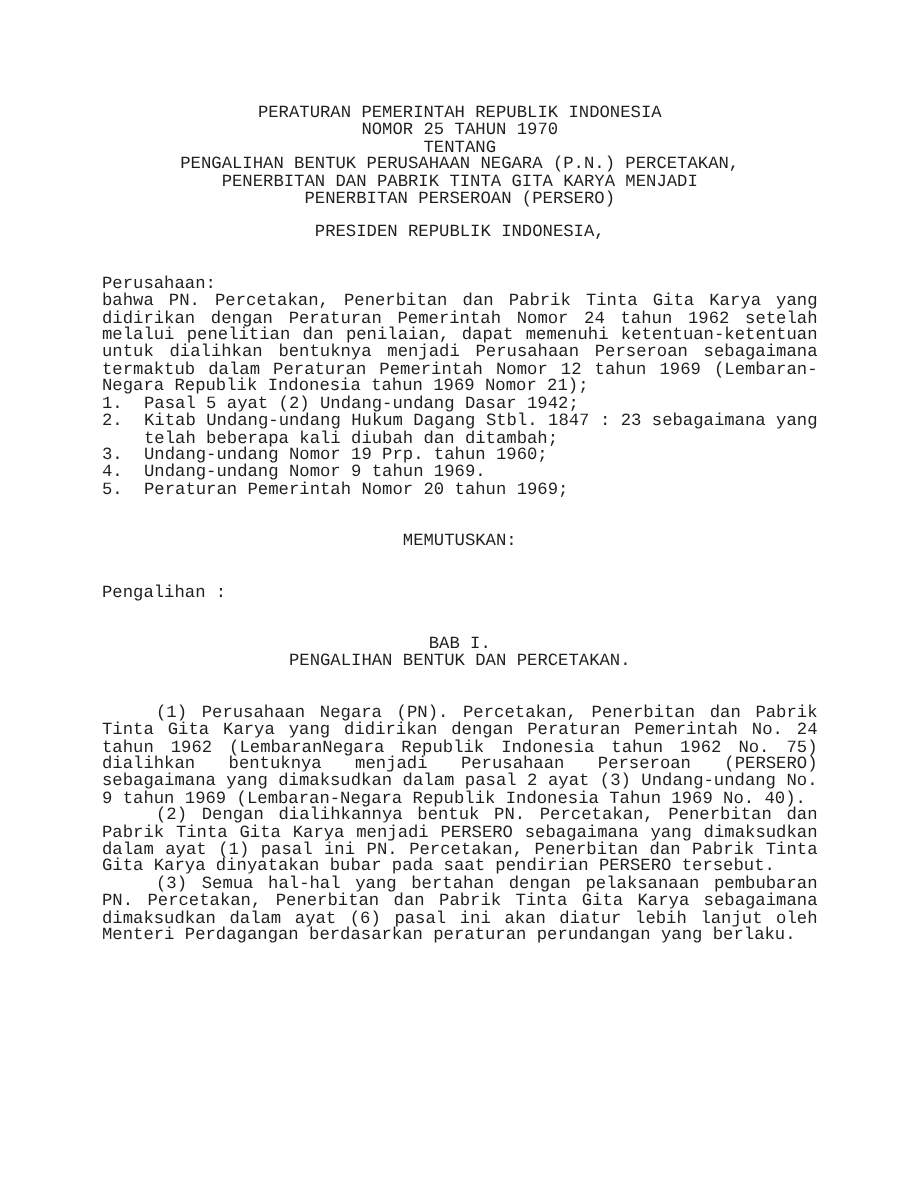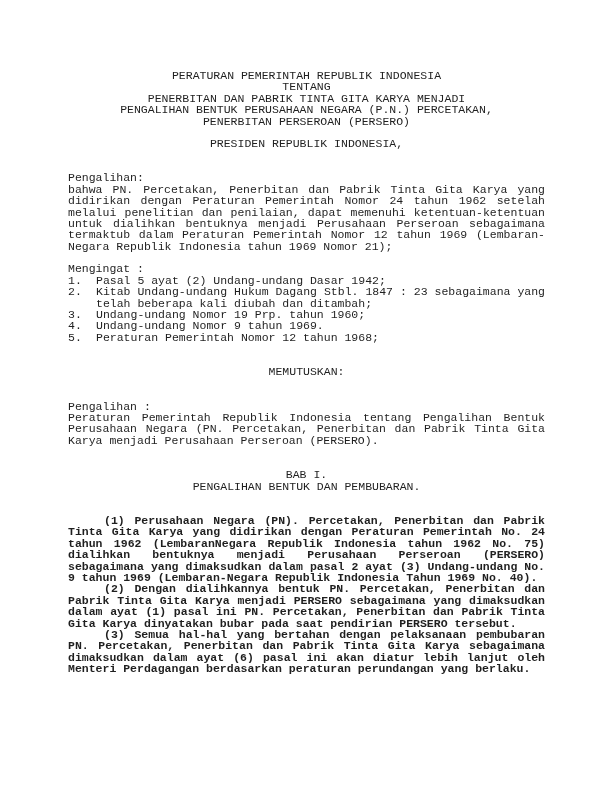--- a/index.html
+++ b/index.html
@@ -18,71 +18,70 @@
   }
   .center { text-align:center; }
   .justify { text-align:justify; }
   .block { margin:0; }
   .gap-1 { margin-top:11px;font-family:Liberation Mono, monospace; }
   .gap-2 { margin-top:23px; }
   .list { margin:0; }
   .li { display:flex; }
   .li .num { flex:0 0 28px; }
   .li .txt { flex:1; text-align:justify; }
-  .para { text-align:justify; text-indent:36px; margin:0;font-weight:bold; }
+  .para { text-align:justify; text-indent:36px; margin:0; }
 </style>
 </head>
 <body>
 
 <div class="page">
 
   <div class="block center">
     <div>PERATURAN PEMERINTAH REPUBLIK INDONESIA</div>
+    <div>NOMOR 25 TAHUN 1970</div>
     <div>TENTANG</div>
+    <div>PENGALIHAN BENTUK PERUSAHAAN NEGARA (P.N.) PERCETAKAN,</div>
     <div>PENERBITAN DAN PABRIK TINTA GITA KARYA MENJADI</div>
-    <div>PENGALIHAN BENTUK PERUSAHAAN NEGARA (P.N.) PERCETAKAN,</div>
     <div>PENERBITAN PERSEROAN (PERSERO)</div>
   </div>
 
   <div class="block center gap-1">PRESIDEN REPUBLIK INDONESIA,</div>
 
-  <div class="block gap-2">Pengalihan:</div>
+  <div class="block gap-2">Perusahaan:</div>
   <div class="block justify">bahwa PN. Percetakan, Penerbitan dan Pabrik Tinta Gita Karya yang didirikan dengan Peraturan Pemerintah Nomor 24 tahun 1962 setelah melalui penelitian dan penilaian, dapat memenuhi ketentuan-ketentuan untuk dialihkan bentuknya menjadi Perusahaan Perseroan sebagaimana termaktub dalam Peraturan Pemerintah Nomor 12 tahun 1969 (Lembaran-Negara Republik Indonesia tahun 1969 Nomor 21);</div>
 
-  <div class="block gap-1">Mengingat :</div>
   <div class="list">
     <div class="li">
       <span class="num">1.</span>
       <span class="txt">Pasal 5 ayat (2) Undang-undang Dasar 1942;</span>
     </div>
     <div class="li">
       <span class="num">2.</span>
       <span class="txt">Kitab Undang-undang Hukum Dagang Stbl. 1847 : 23 sebagaimana yang telah beberapa kali diubah dan ditambah;</span>
     </div>
     <div class="li">
       <span class="num">3.</span>
       <span class="txt">Undang-undang Nomor 19 Prp. tahun 1960;</span>
     </div>
     <div class="li">
       <span class="num">4.</span>
       <span class="txt">Undang-undang Nomor 9 tahun 1969.</span>
     </div>
     <div class="li">
       <span class="num">5.</span>
-      <span class="txt">Peraturan Pemerintah Nomor 12 tahun 1968;</span>
+      <span class="txt">Peraturan Pemerintah Nomor 20 tahun 1969;</span>
     </div>
   </div>
 
   <div class="block center gap-2">MEMUTUSKAN:</div>
 
   <div class="block gap-2">Pengalihan :</div>
-  <div class="block justify">Peraturan Pemerintah Republik Indonesia tentang Pengalihan Bentuk Perusahaan Negara (PN. Percetakan, Penerbitan dan Pabrik Tinta Gita Karya menjadi Perusahaan Perseroan (PERSERO).</div>
 
   <div class="block center gap-2">BAB I.</div>
-  <div class="block center">PENGALIHAN BENTUK DAN PEMBUBARAN.</div>
+  <div class="block center">PENGALIHAN BENTUK DAN PERCETAKAN.</div>
 
 
   <div class="gap-2">
     <p class="para">(1) Perusahaan Negara (PN). Percetakan, Penerbitan dan Pabrik Tinta Gita Karya yang didirikan dengan Peraturan Pemerintah No. 24 tahun 1962 (LembaranNegara Republik Indonesia tahun 1962 No. 75) dialihkan bentuknya menjadi Perusahaan Perseroan (PERSERO) sebagaimana yang dimaksudkan dalam pasal 2 ayat (3) Undang-undang No. 9 tahun 1969 (Lembaran-Negara Republik Indonesia Tahun 1969 No. 40).</p>
     <p class="para">(2) Dengan dialihkannya bentuk PN. Percetakan, Penerbitan dan Pabrik Tinta Gita Karya menjadi PERSERO sebagaimana yang dimaksudkan dalam ayat (1) pasal ini PN. Percetakan, Penerbitan dan Pabrik Tinta Gita Karya dinyatakan bubar pada saat pendirian PERSERO tersebut.</p>
     <p class="para">(3) Semua hal-hal yang bertahan dengan pelaksanaan pembubaran PN. Percetakan, Penerbitan dan Pabrik Tinta Gita Karya sebagaimana dimaksudkan dalam ayat (6) pasal ini akan diatur lebih lanjut oleh Menteri Perdagangan berdasarkan peraturan perundangan yang berlaku.</p>
   </div>
 
 </div>
 

